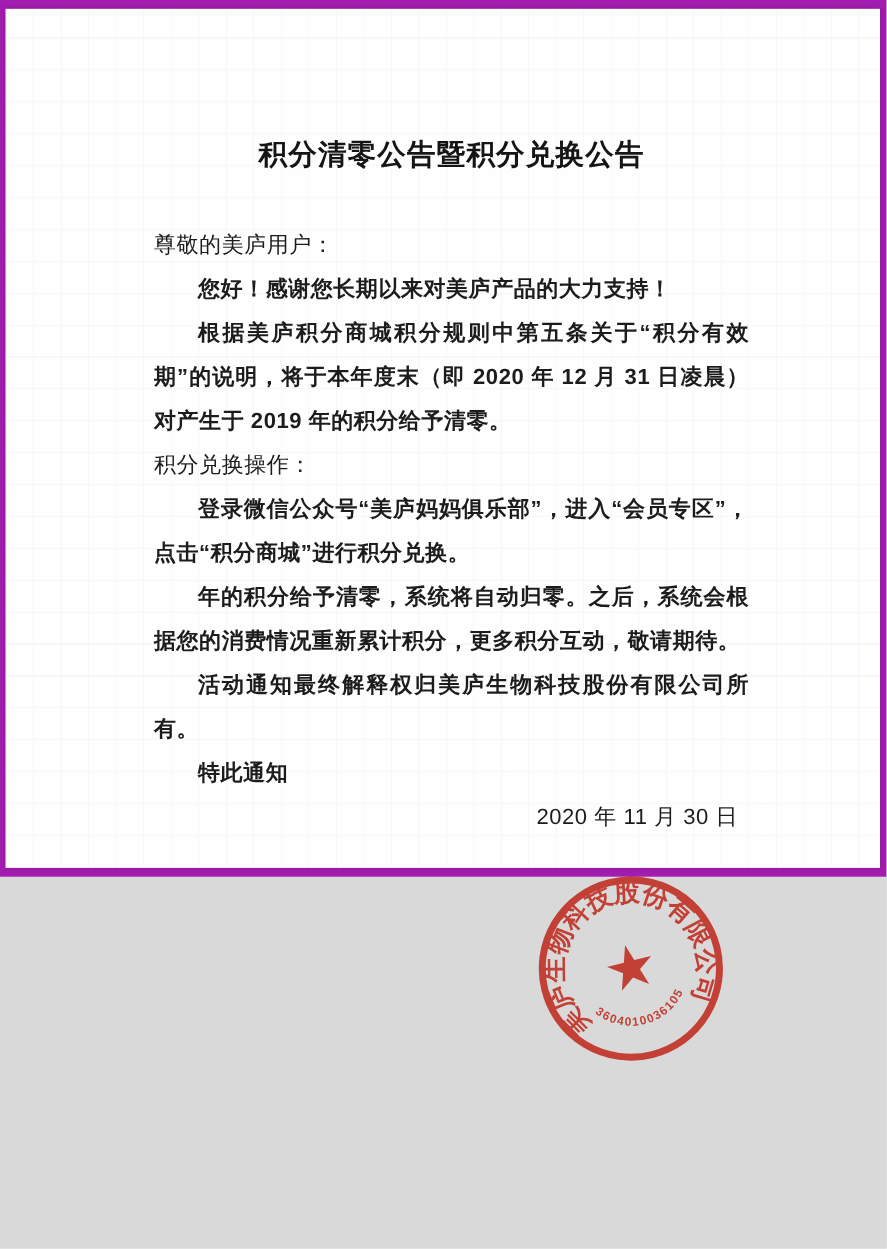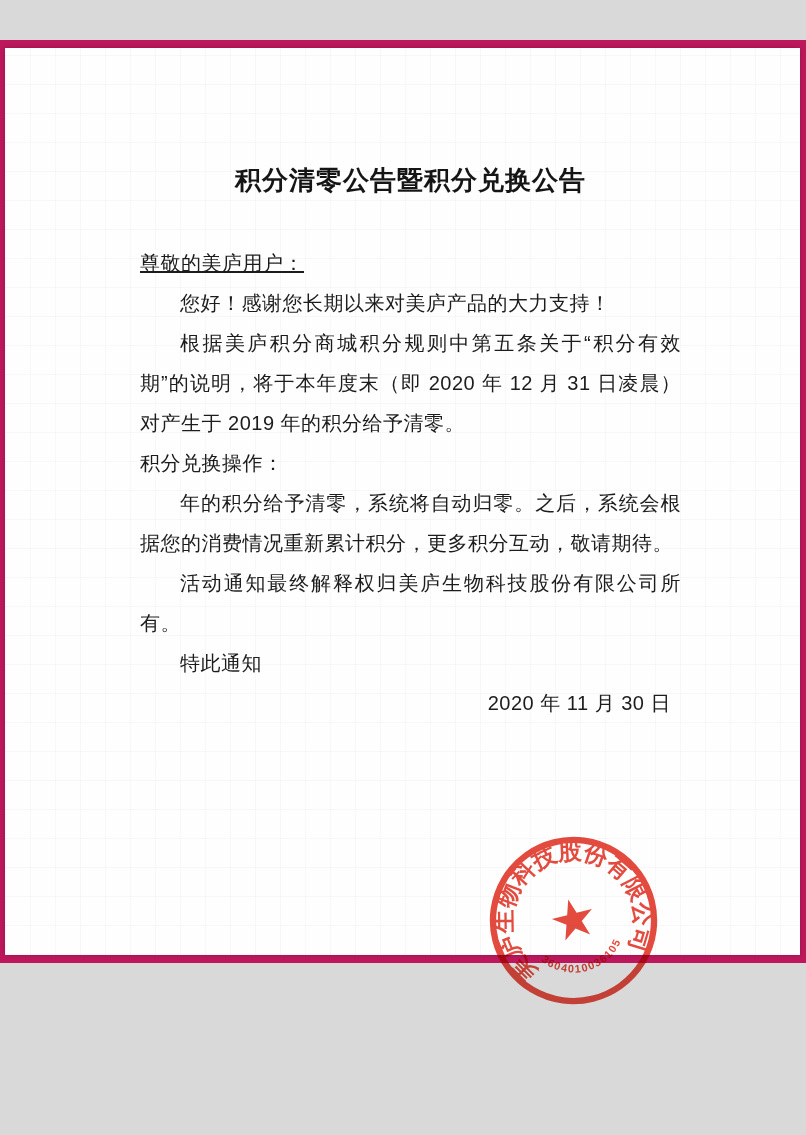--- a/index.html
+++ b/index.html
@@ -4,23 +4,22 @@
 <style>
   * { margin: 0; padding: 0; box-sizing: border-box; }
   html, body {
     width: 806px; height: 1135px;
     font-family: "Liberation Sans", sans-serif;
     background: #d9d9d9;
     overflow: hidden;
   }
   .scan-frame {
     position: relative;
-    width: 806px; height: 923px;
-    background: #be185d;
-    margin-top: 40px;
+    width: 806px; height: 797px;
+    background: #a21caf;
   }
   .page {
     position: absolute;
     left: 5px; top: 8px; right: 6px; bottom: 8px;
     background: #fefefe;
     box-shadow: 0 0 5px rgba(0,0,0,.22);
     
     background-image:
       repeating-linear-gradient(0deg, rgba(225,220,232,.22) 0 1px, transparent 1px 29px),
       repeating-linear-gradient(90deg, rgba(225,220,232,.22) 0 1px, transparent 1px 25px);
@@ -39,22 +38,22 @@
     line-height: 40px;
     letter-spacing: 1px;
     color: #151515;
   }
   .body-text {
     font-size: 20px;
     line-height: 40px;
     text-align: justify;
     letter-spacing: 0.5px;
   }
-  .salutation { margin-top: 43px; text-decoration: underline; }
-  .indent { text-indent: 2em; }
+  .salutation { margin-top: 43px; }
+  .indent { text-indent: 2em; font-weight: bold; }
   .heading { font-weight: 400; }
   .date-line {
     text-align: right;
     padding-right: 10px;
   }
   .seal {
     position: absolute;
     left: 478px; top: 782px;
     width: 181px; height: 181px;
     transform: rotate(-14deg);
@@ -75,20 +74,21 @@
   <div class="page">
 
     <div class="content">
       <h1 class="doc-title">积分清零公告暨积分兑换公告</h1>
 
       <p class="body-text salutation">尊敬的美庐用户：</p>
       <p class="body-text indent">您好！感谢您长期以来对美庐产品的大力支持！</p>
       <p class="body-text indent">根据美庐积分商城积分规则中第五条关于“积分有效期”的说明，将于本年度末（即 2020 年 12 月 31 日凌晨）对产生于 2019 年的积分给予清零。</p>
 
       <p class="body-text heading">积分兑换操作：</p>
+      <p class="body-text indent">登录微信公众号“美庐妈妈俱乐部”，进入“会员专区”，点击“积分商城”进行积分兑换。</p>
 
       <p class="body-text indent">年的积分给予清零，系统将自动归零。之后，系统会根据您的消费情况重新累计积分，更多积分互动，敬请期待。</p>
 
       <p class="body-text indent">活动通知最终解释权归美庐生物科技股份有限公司所有。</p>
       <p class="body-text indent">特此通知</p>
       <p class="body-text date-line">2020 年 11 月 30 日</p>
     </div>
 
     <div class="seal">
       <svg viewBox="0 0 200 200" xmlns="http://www.w3.org/2000/svg">

